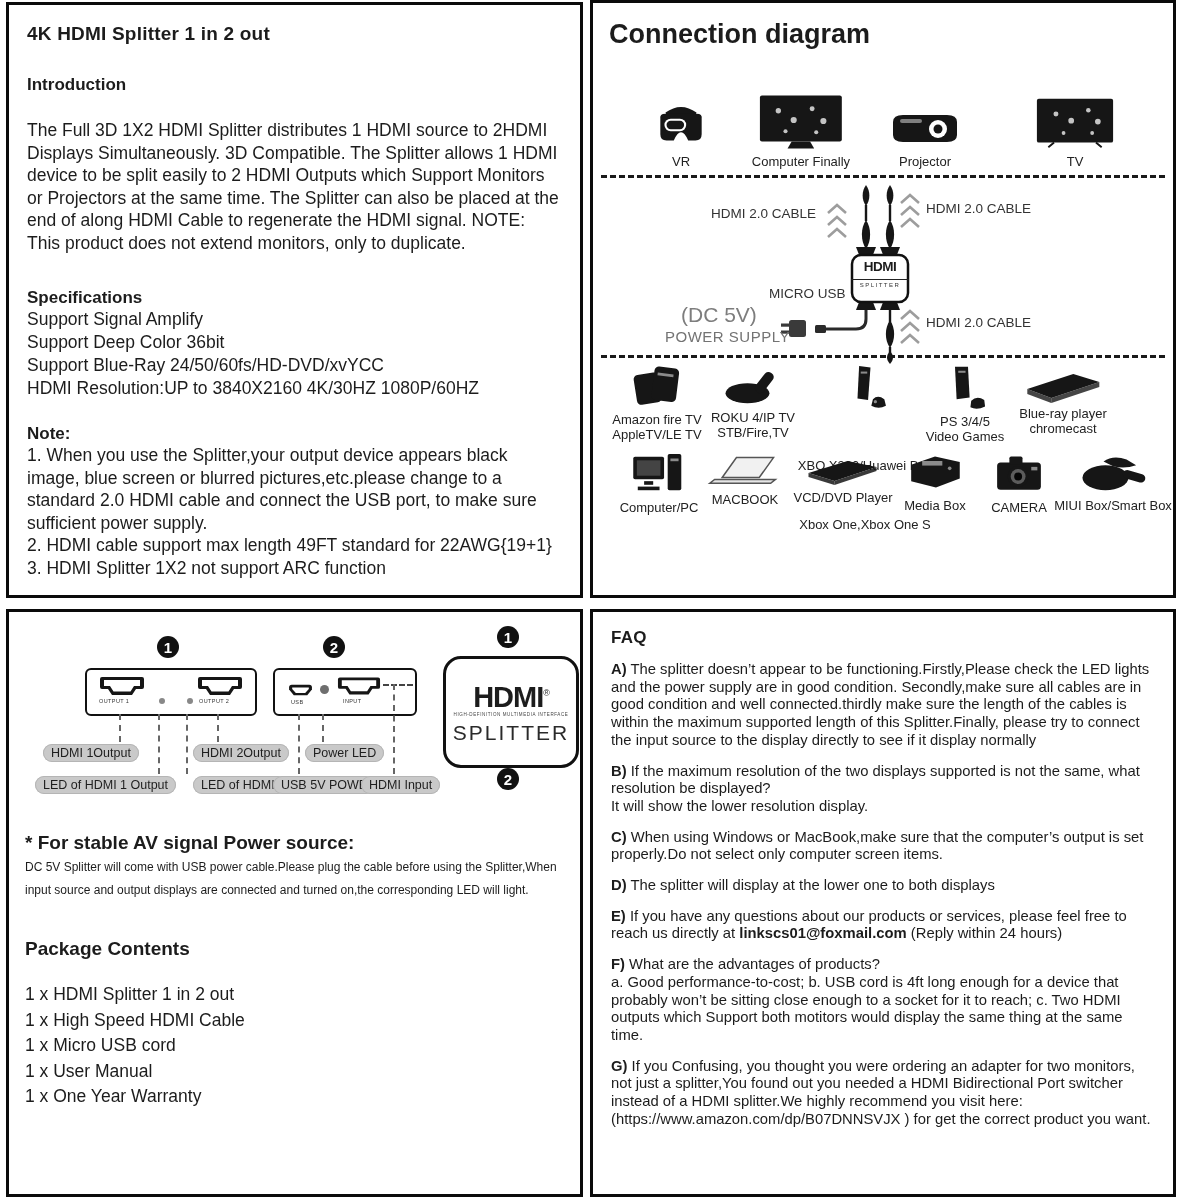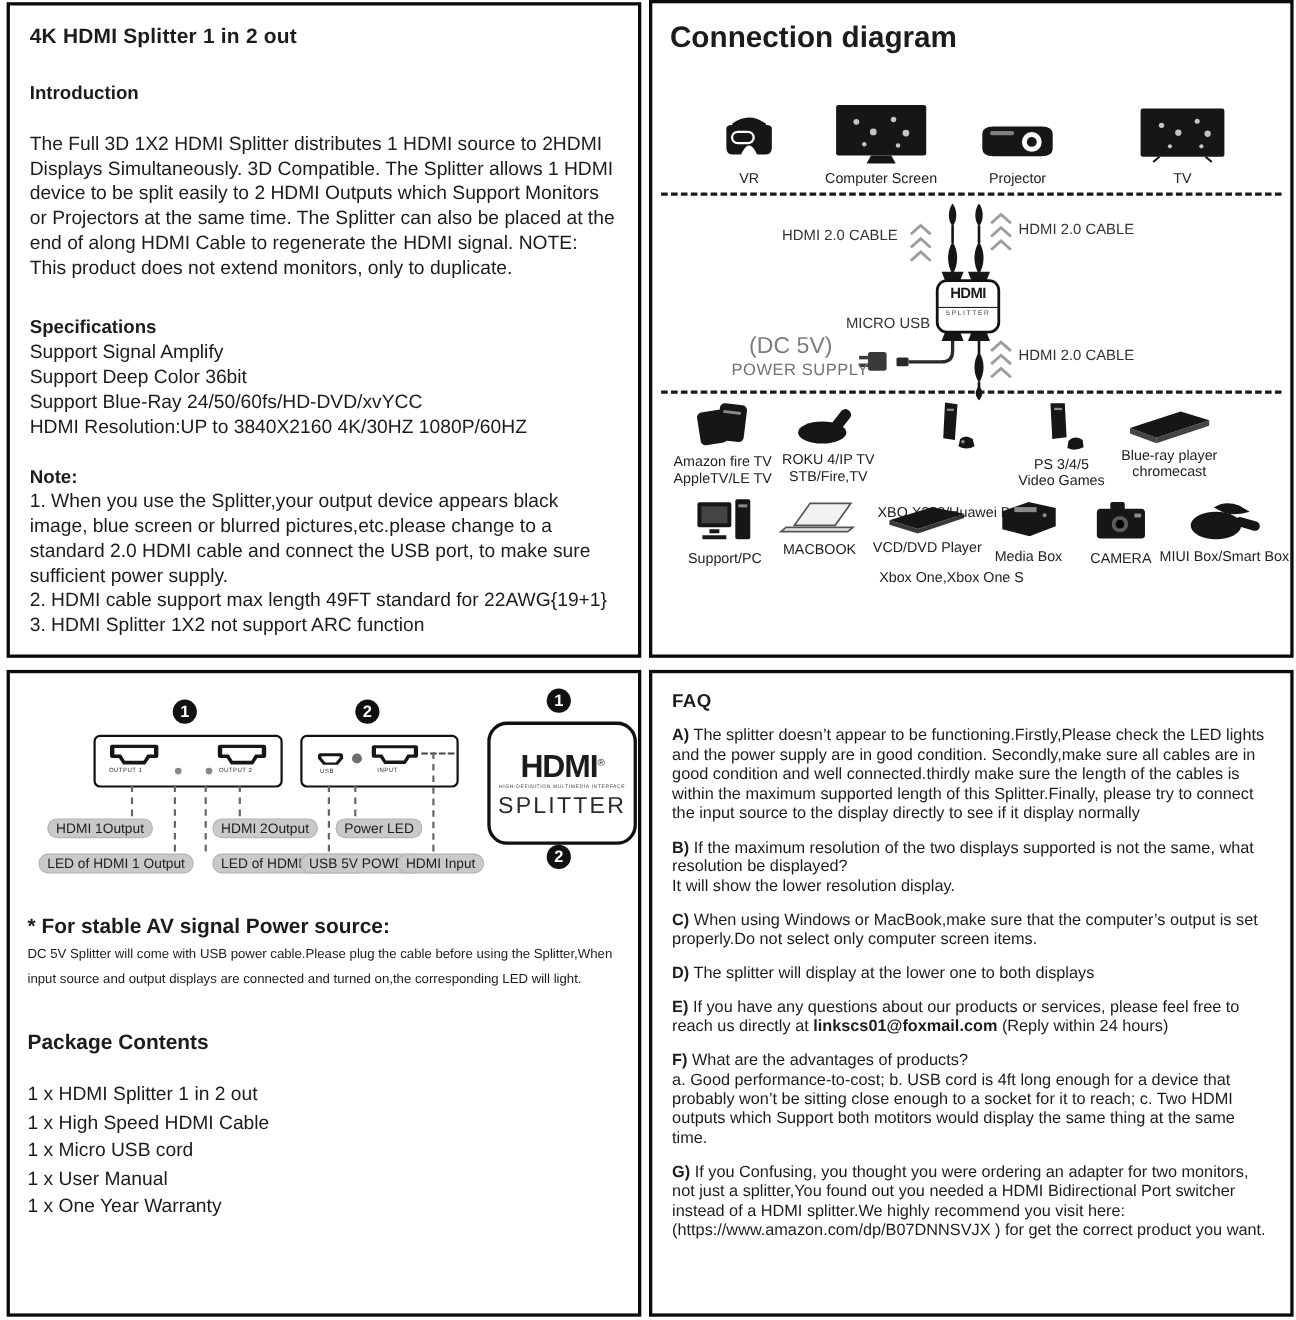--- a/index.html
+++ b/index.html
@@ -100,21 +100,21 @@
         <g fill="#fff" opacity=".75">
             <circle cx="20" cy="17" r="2.6"></circle>
             <circle cx="35" cy="26" r="3"></circle>
             <circle cx="53" cy="15" r="2.4"></circle>
             <circle cx="64" cy="27" r="3"></circle>
             <circle cx="27" cy="37" r="2"></circle>
             <circle cx="57" cy="38" r="2"></circle>
           </g>
         <path d="M33 47 h18 l4 7 h-26 z" fill="#161616"></path>
       </svg>
-      <div class="devlab">Computer Screen</div>
+      <div class="devlab">Computer Finally</div>
     </div>
     <div class="dgrp" style="left:332px; top:90px; height:76px;">
       <svg width="76" height="46" viewBox="0 0 76 44">
         <path d="M6 16 Q6 9 16 9 L60 9 Q70 9 70 16 L70 29 Q70 36 60 36 L16 36 Q6 36 6 29 Z" fill="#161616"></path>
         <circle cx="51" cy="23" r="9" fill="#fff"></circle>
           <circle cx="51" cy="23" r="4.5" fill="#161616"></circle>
         <rect x="13" y="13" width="22" height="4" rx="2" fill="#fff" opacity=".45"></rect>
       </svg>
       <div class="devlab">Projector</div>
     </div>
@@ -240,21 +240,21 @@
 
     <div class="sgrp" style="left:66px; top:446px;">
       <svg width="58" height="48" viewBox="0 0 64 52">
         <rect x="4" y="8" width="34" height="25" rx="2" fill="#161616"></rect>
         <rect x="8" y="12" width="26" height="17" fill="#fff" opacity=".2"></rect>
         <rect x="16" y="35" width="10" height="4" fill="#161616"></rect>
         <rect x="9" y="41" width="24" height="4" fill="#161616"></rect>
         <rect x="42" y="5" width="15" height="40" rx="2" fill="#161616"></rect>
         <rect x="45" y="10" width="9" height="3" fill="#fff" opacity=".5"></rect>
       </svg>
-      <div class="devlab">Support/PC</div>
+      <div class="devlab">Computer/PC</div>
     </div>
     <div class="sgrp" style="left:152px; top:446px;">
       <svg width="76" height="40" viewBox="0 0 80 40">
         <path d="M16 29 L31 8 L70 8 L55 29 Z" fill="#f1f1f1" stroke="#555" stroke-width="1.6"></path>
         <path d="M8 31 L72 31 L67 35 L3 35 Z" fill="#e6e6e6" stroke="#555" stroke-width="1.6"></path>
       </svg>
       <div class="devlab">MACBOOK</div>
     </div>
     <div class="sgrp" style="left:250px; top:446px;">
       <svg width="84" height="38" viewBox="0 0 84 36">

